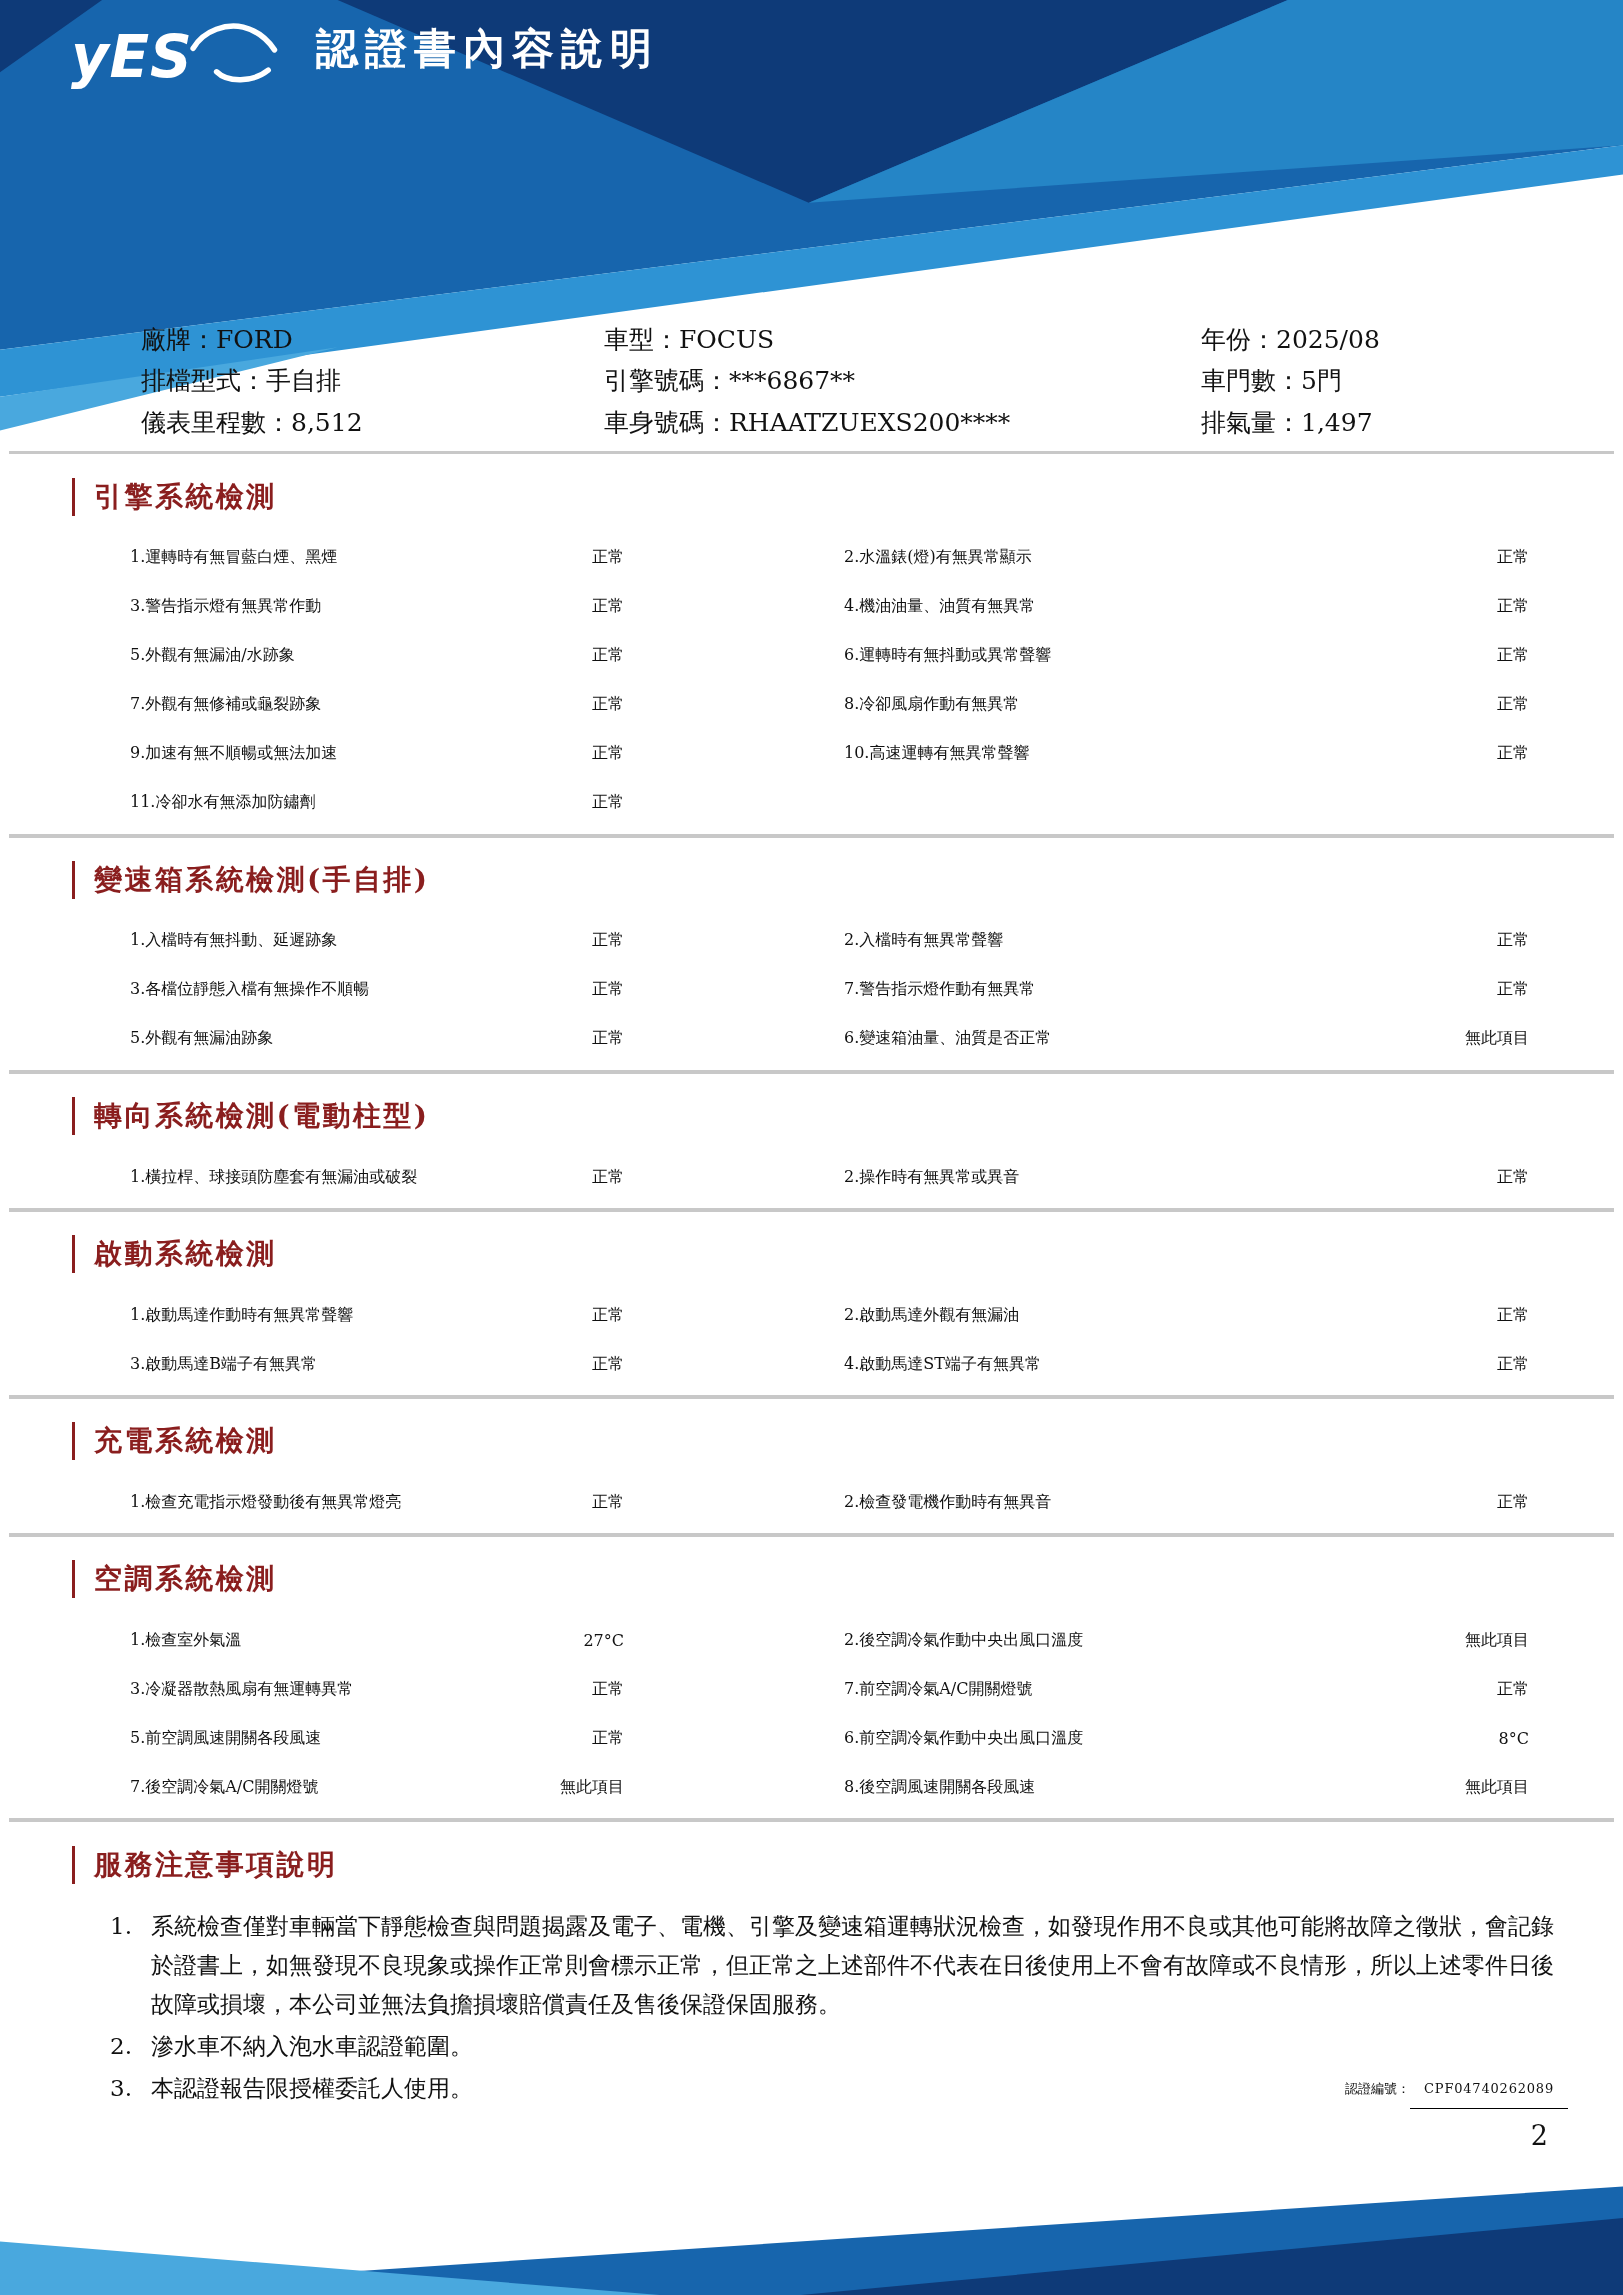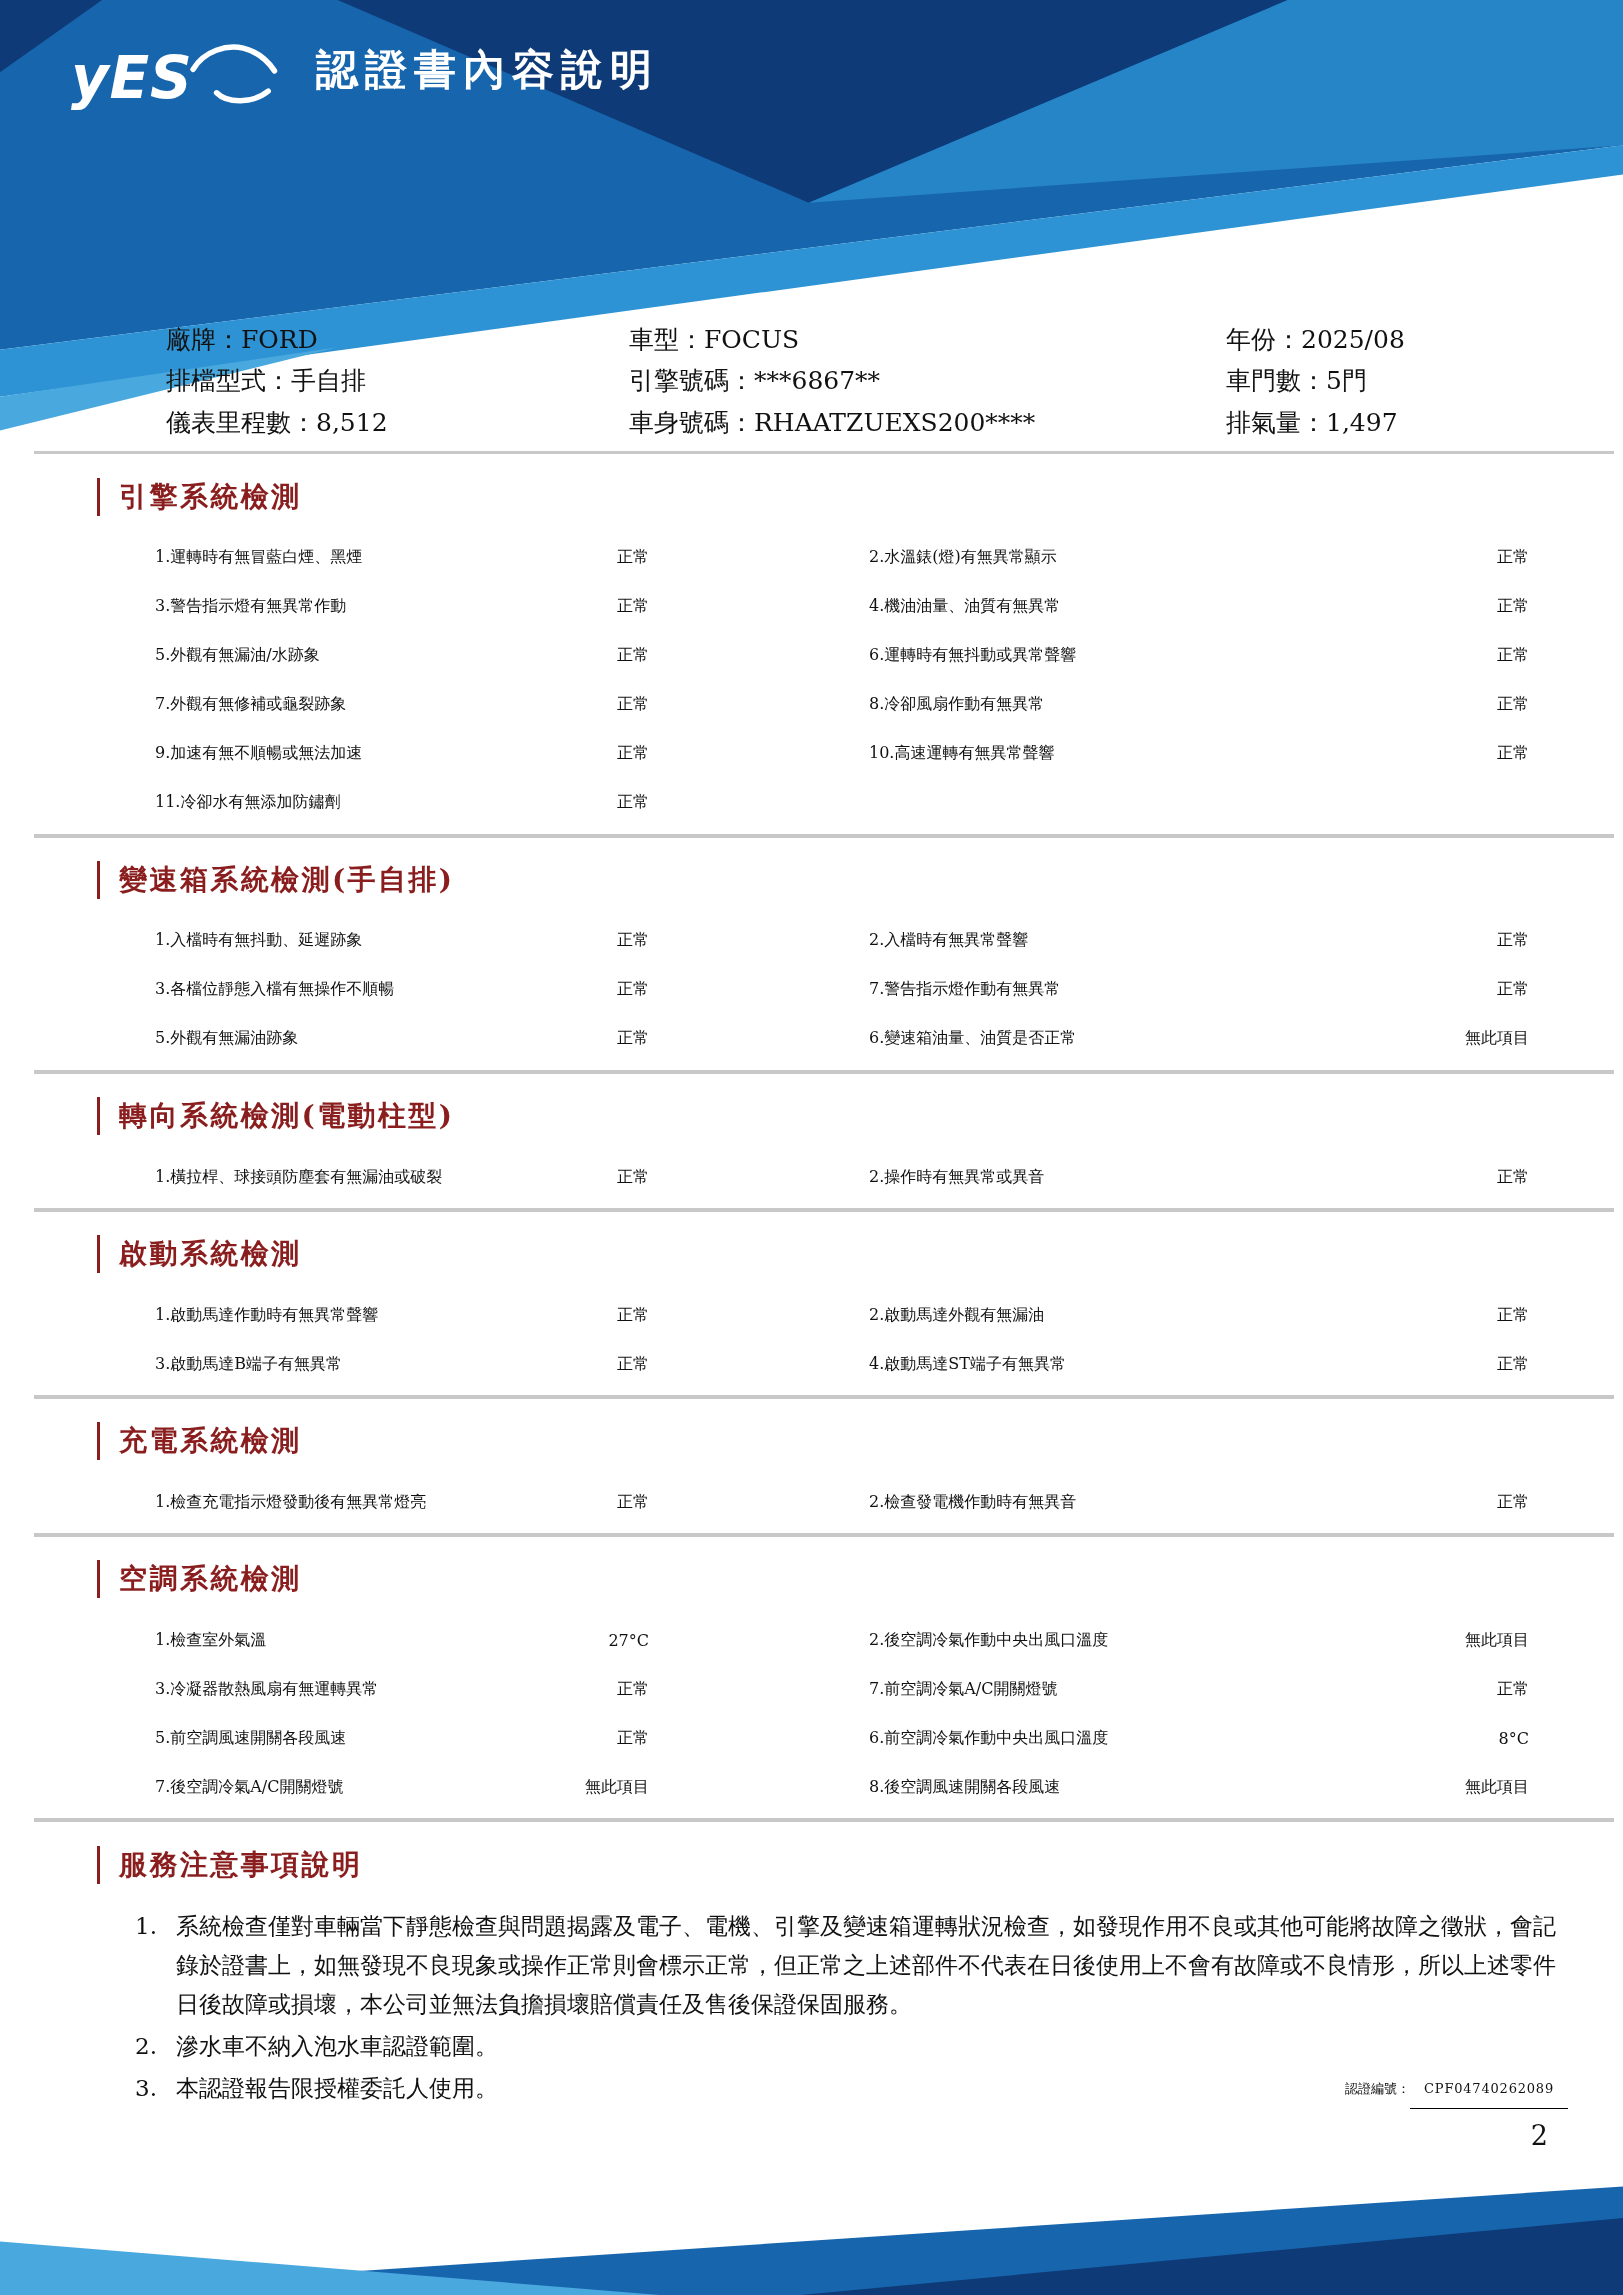--- a/index.html
+++ b/index.html
@@ -15,37 +15,37 @@
   }
   
   .header { position: absolute; top: 0; left: 0; width: 1623px; height: 440px; }
   .header svg { display: block; width: 100%; height: 100%; }
   .c-base    { fill: var(--header_blue, #1765ad); }
   .c-navy    { fill: var(--header_navy, #0e3a78); }
   .c-blue2   { fill: var(--header_blue2, #2585c6); }
   .c-band    { fill: var(--header_band, #2e93d4); }
   .c-light   { fill: var(--header_light, #49a8de); }
   .brand {
-    position: absolute; left: 71px; top: 38px;
+    position: absolute; left: 71px; top: 17px;
     display: flex; align-items: center; gap: 27px; color: #fff;
   }
   .logo { position: relative; display: flex; align-items: flex-end; }
   .logo-text {
     font-family: "DejaVu Sans", "Liberation Sans", sans-serif;
     font-style: italic; font-weight: bold;
     font-size: 58px; line-height: 1; letter-spacing: 0.8px;
   }
   .logo-car { margin-left: -4.7px; margin-bottom: -3.1px; }
   .page-title {
     font-family: "DejaVu Sans", "Liberation Sans", sans-serif;
     font-weight: bold; font-size: 42px; letter-spacing: 7px;
     padding-bottom: 4.7px;
   }
   
-  .content { position: relative; padding-top: 322px; margin-left: 25px; }
+  .content { position: relative; padding-top: 322px; }
   .info-grid {
     display: grid;
     grid-template-columns: 463px 597px 1fr;
     margin: 0 31px 0 141px;
     row-gap: 6.3px;
     font-size: 25px; line-height: 35px;
   }
   .info-cell { white-space: nowrap; }
   .divider {
     height: 3.9px;

